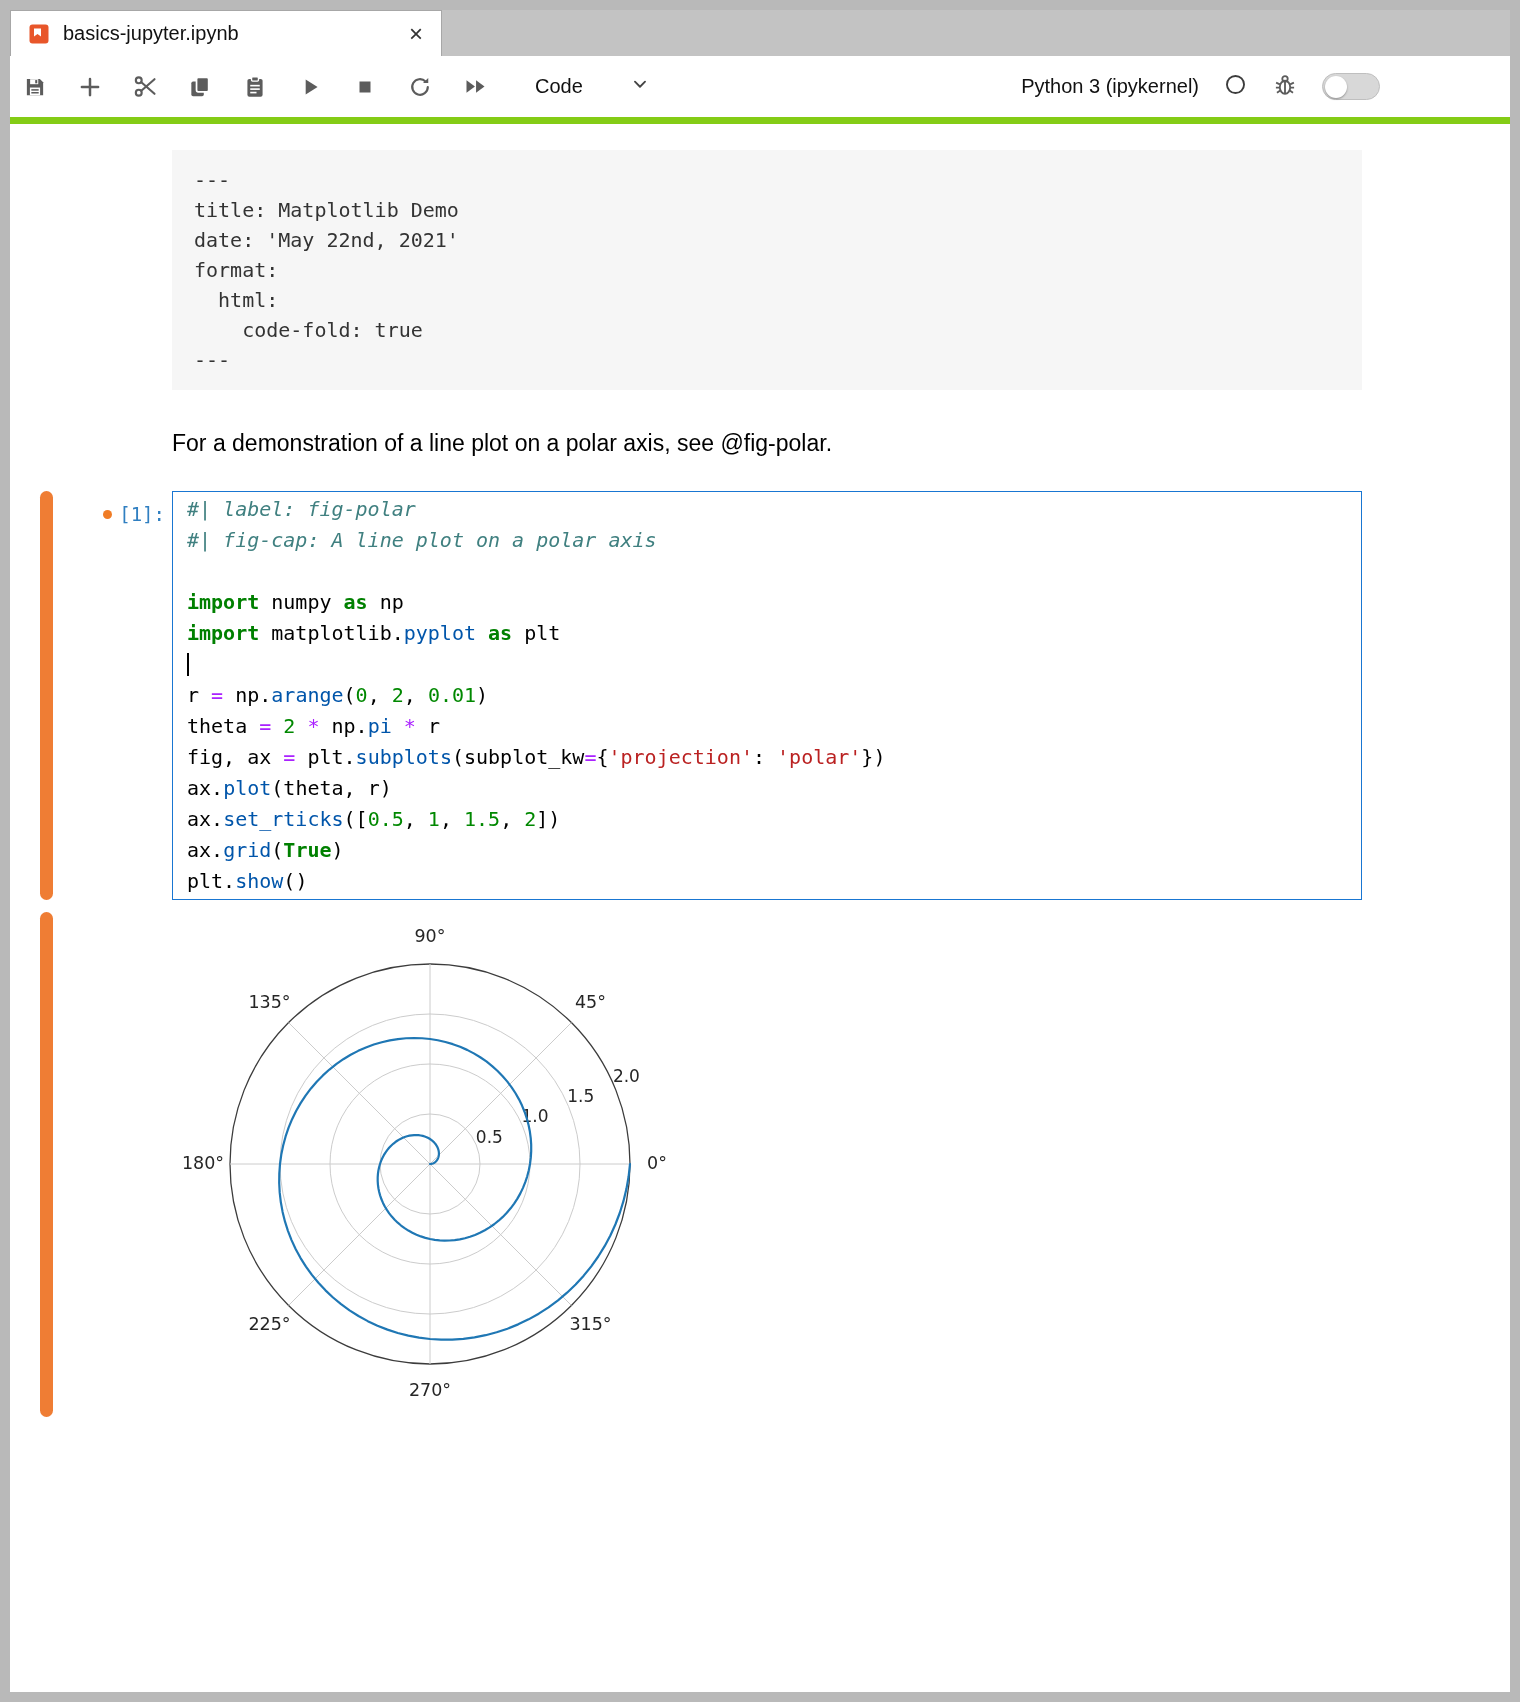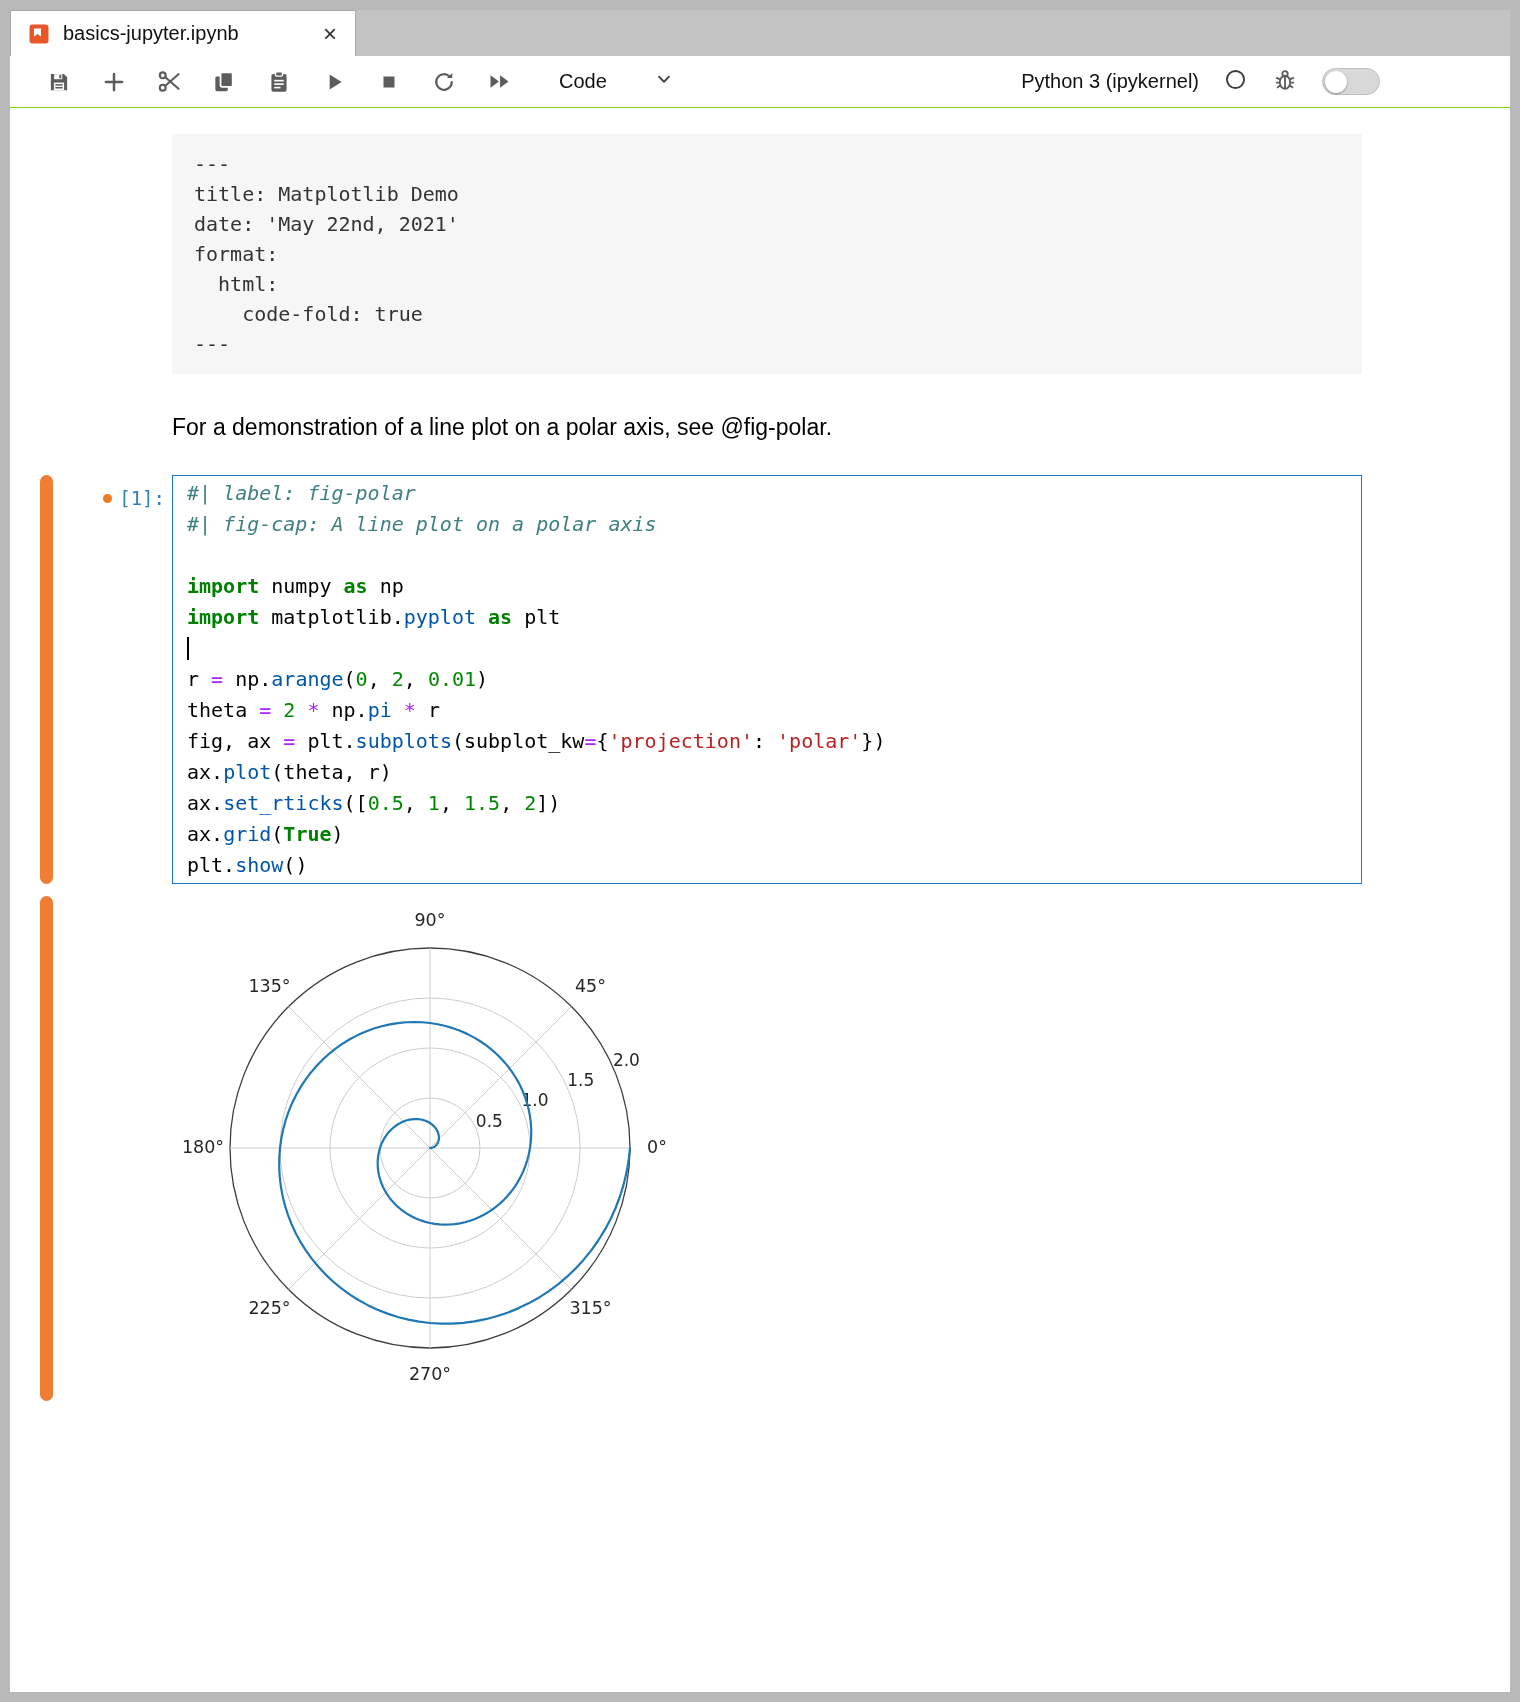--- a/index.html
+++ b/index.html
@@ -11,33 +11,33 @@
     position:relative; overflow:hidden;
   }
   .window {
     position:absolute; left:10px; top:10px;
     width:1500px; height:1682px;
     background:#ffffff;
   }
   
   .tabbar { height:46px; background:#c3c3c3; display:flex; }
   .tab {
-    width:346px; height:46px; background:#ffffff;
+    width:432px; height:46px; background:#ffffff;
     display:flex; align-items:center;
     padding:0 16px 0 16px;
     border:1px solid #a7a7a7; border-bottom:none;
   }
   .nb-icon { width:24px; height:24px; flex:none; margin-right:12px; display:flex; }
   .tab-title { font-size:20px; color:#111; white-space:nowrap; flex:1; }
   .tab-close { font-size:24px; color:#333; line-height:1; cursor:pointer; padding:0 2px; }
   
   .toolbar {
-    height:52px; display:flex; align-items:center;
-    padding-left:28px; background:#fff;
-    border-bottom:1px solid #84cc16;
+    height:68px; display:flex; align-items:center;
+    padding-left:4px; background:#fff;
+    border-bottom:7px solid #84cc16;
   }
   .tbtn {
     width:42px; height:40px; margin-right:13px;
     display:flex; align-items:center; justify-content:center;
     color:#5c5c5c; cursor:pointer;
   }
   .tbtn svg { display:block; }
   .celltype {
     margin-left:26px; display:flex; align-items:center; gap:46px;
     font-size:20px; color:#111; cursor:pointer;

